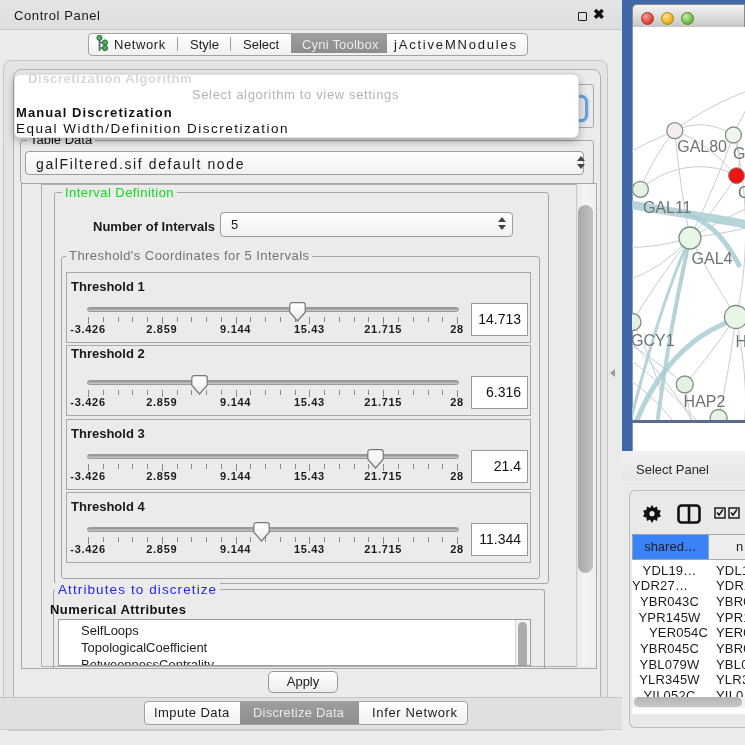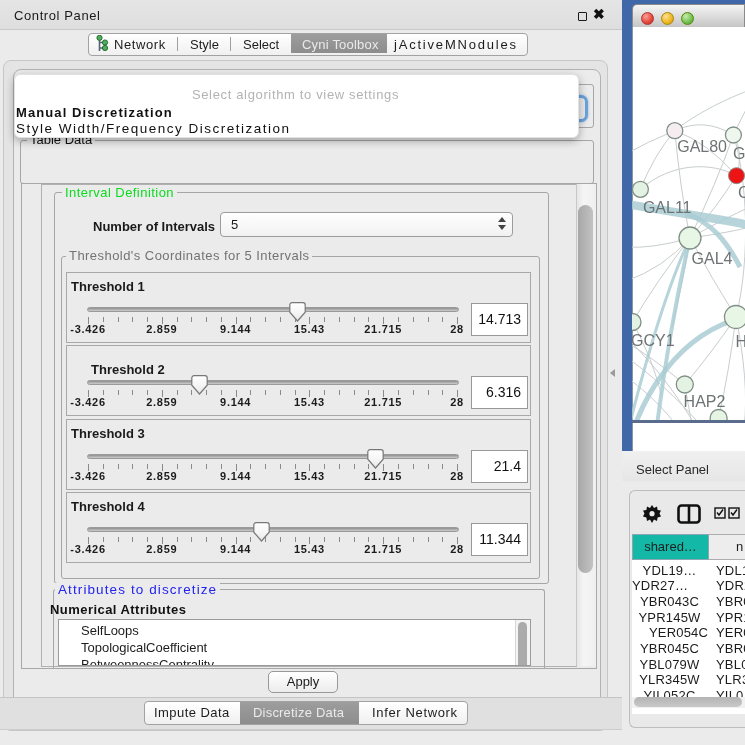--- a/index.html
+++ b/index.html
@@ -50,26 +50,32 @@
 <div class="ab" style="left:3px;top:60px;width:603px;height:669px;background:#e4e4e4;border:1px solid #c6c6c6;border-radius:8px;"></div>
 <div class="ab" style="left:13px;top:69px;width:586px;height:628px;background:#ebebeb;border:1px solid #b2b2b2;border-radius:8px 8px 2px 2px;"></div>
 
 <div class="gb" style="left:20px;top:84px;width:572px;height:42px;"></div>
 <div class="ab" style="left:552px;top:95px;width:30px;height:21px;border:3px solid #6aa1d8;border-radius:7px;background:#e8e8e8;box-shadow:0 0 3px #8ab6e0;"></div>
 <div class="arr up" style="left:572px;top:99px;border-left-width:3.5px;border-right-width:3.5px;"></div>
 <div class="arr dn" style="left:572px;top:107px;border-left-width:3.5px;border-right-width:3.5px;"></div>
 
 <div class="gb" style="left:20px;top:140px;width:572px;height:42px;"></div>
 <div class="gbt" style="left:27px;top:133px;color:#111;">Table Data</div>
+<div class="combo" style="left:25px;top:151px;width:557px;height:22px;">
+  <span class="tx" style="font-size:14px;letter-spacing:1.6px;">galFiltered.sif default node</span>
+  <div class="arr up" style="left:551px;top:4px;"></div>
+  <div class="arr dn" style="left:551px;top:12px;"></div>
+</div>
 
 <div class="ab" style="left:14px;top:74px;width:563px;height:62px;background:#ffffff;border-radius:6px;
   box-shadow:0 3px 9px rgba(0,0,0,0.32);border:1px solid #e2e2e2;"></div>
+<div class="ab" style="left:28px;top:71px;font-size:13px;font-weight:bold;letter-spacing:0.6px;color:#d8d8d8;">Discretization Algorithm</div>
 <div class="ab" style="left:14px;top:87px;width:563px;text-align:center;font-size:13px;letter-spacing:0.65px;color:#b3b3b3;">Select algorithm to view settings</div>
 <div class="ab" style="left:16px;top:105px;font-size:13px;font-weight:bold;letter-spacing:1.1px;color:#111;">Manual Discretization</div>
-<div class="ab" style="left:16px;top:121px;font-size:13.5px;letter-spacing:1.5px;color:#111;">Style Width/Frequency Discretization</div>
+<div class="ab" style="left:16px;top:121px;font-size:13.5px;letter-spacing:1.5px;color:#111;">Equal Width/Definition Discretization</div>
 
 <div class="ab" style="left:21px;top:183px;width:574px;height:484px;background:#ebebeb;border:1px solid #a8a8a8;"></div>
 <div class="ab" style="left:41px;top:184px;width:534px;height:481px;background:#ebebeb;border:1px solid #b0b0b0;"></div>
 <div class="ab" style="left:576px;top:184px;width:19px;height:482px;background:linear-gradient(90deg,#e6e6e6,#f5f5f5 35%,#efefef);border-left:1px solid #c8c8c8;"></div>
 <div class="ab" style="left:578px;top:205px;width:15px;height:368px;background:linear-gradient(90deg,#a8a8a8,#c2c2c2);border-radius:8px;"></div>
 
 <div class="gb" style="left:54px;top:192px;width:493px;height:390px;"></div>
 <div class="gbt" style="left:62px;top:186px;color:#0bdc1d;letter-spacing:0.45px;">Interval Definition</div>
 <div class="ab" style="left:93px;top:219px;font-size:13px;font-weight:bold;color:#1a1a1a;">Number of Intervals</div>
 <div class="combo" style="left:220px;top:212px;width:291px;height:23px;">
@@ -121,21 +127,21 @@
           <linearGradient id="tg0" x1="0" y1="0" x2="0" y2="1">
             <stop offset="0" stop-color="#ffffff"></stop>
             <stop offset="0.5" stop-color="#f6f6f6"></stop>
             <stop offset="1" stop-color="#e8e8e8"></stop>
           </linearGradient>
         </defs>
       </svg>
       <div class="vbox" style="left:404px;top:30px;width:49px;height:31px;line-height:31px;padding-right:6px;">14.713</div>
     </div>
 <div class="tbox" style="left:66px;top:345px;width:463px;height:69px;">
-      <div class="ttl" style="left:4px;top:16px;margin-left:20px;">Threshold 2</div>
+      <div class="ttl" style="left:4px;top:0;">Threshold 2</div>
       <div class="track" style="left:20.0px;top:34px;width:370.0px;"></div>
       <div class="tick" style="left:21.0px;top:44px;height:7px;"></div>
       <div class="tick" style="left:35.8px;top:44px;height:5px;"></div>
       <div class="tick" style="left:50.5px;top:44px;height:5px;"></div>
       <div class="tick" style="left:65.3px;top:44px;height:5px;"></div>
       <div class="tick" style="left:80.0px;top:44px;height:5px;"></div>
       <div class="tick" style="left:94.8px;top:44px;height:7px;"></div>
       <div class="tick" style="left:109.6px;top:44px;height:5px;"></div>
       <div class="tick" style="left:124.3px;top:44px;height:5px;"></div>
       <div class="tick" style="left:139.1px;top:44px;height:5px;"></div>
@@ -363,21 +369,21 @@
  <rect x="1.5" y="1.5" width="21" height="17" rx="3" fill="none" stroke="#111" stroke-width="2.6"></rect>
  <line x1="12" y1="2" x2="12" y2="18" stroke="#111" stroke-width="2.6"></line>
 </svg>
 <svg class="ab" style="left:714px;top:507px;" width="28" height="12" viewBox="0 0 28 12">
  <rect x="1" y="1" width="10" height="10" fill="none" stroke="#111" stroke-width="1.4"></rect>
  <path d="M3 5.5 L5 8 L9 2.5" fill="none" stroke="#111" stroke-width="1.4"></path>
  <rect x="15" y="1" width="10" height="10" fill="none" stroke="#111" stroke-width="1.4"></rect>
  <path d="M17 5.5 L19 8 L23 2.5" fill="none" stroke="#111" stroke-width="1.4"></path>
 </svg>
 <div class="ab" style="left:632px;top:534px;width:113px;height:180px;background:#ffffff;overflow:hidden;"></div>
-<div class="ab" style="left:632px;top:534px;width:75px;height:24px;background:#14b8a6;border:1px solid #8ca6b4;font-size:13px;color:#1f1f1f;text-align:center;line-height:24px;">shared…</div>
+<div class="ab" style="left:632px;top:534px;width:75px;height:24px;background:#3b82f6;border:1px solid #8ca6b4;font-size:13px;color:#1f1f1f;text-align:center;line-height:24px;">shared…</div>
 <div class="ab" style="left:709px;top:534px;width:36px;height:24px;background:#ededed;border:1px solid #adadad;border-left:none;font-size:13px;color:#1f1f1f;line-height:24px;padding-left:27px;">n</div>
 <div class="row trow" style="left:632px;top:563px;width:75px;text-align:center;">YDL19…</div>
     <div class="row trow" style="left:716px;top:563px;">YDL1</div>
     <div class="row trow" style="left:632px;top:578px;width:75px;text-align:left;">YDR27…</div>
     <div class="row trow" style="left:716px;top:578px;">YDR2</div>
     <div class="row trow" style="left:632px;top:594px;width:75px;text-align:center;">YBR043C</div>
     <div class="row trow" style="left:716px;top:594px;">YBR0</div>
     <div class="row trow" style="left:632px;top:610px;width:75px;text-align:center;">YPR145W</div>
     <div class="row trow" style="left:716px;top:610px;">YPR1</div>
     <div class="row trow" style="left:632px;top:625px;width:75px;text-align:center;padding-left:9px;">YER054C</div>

